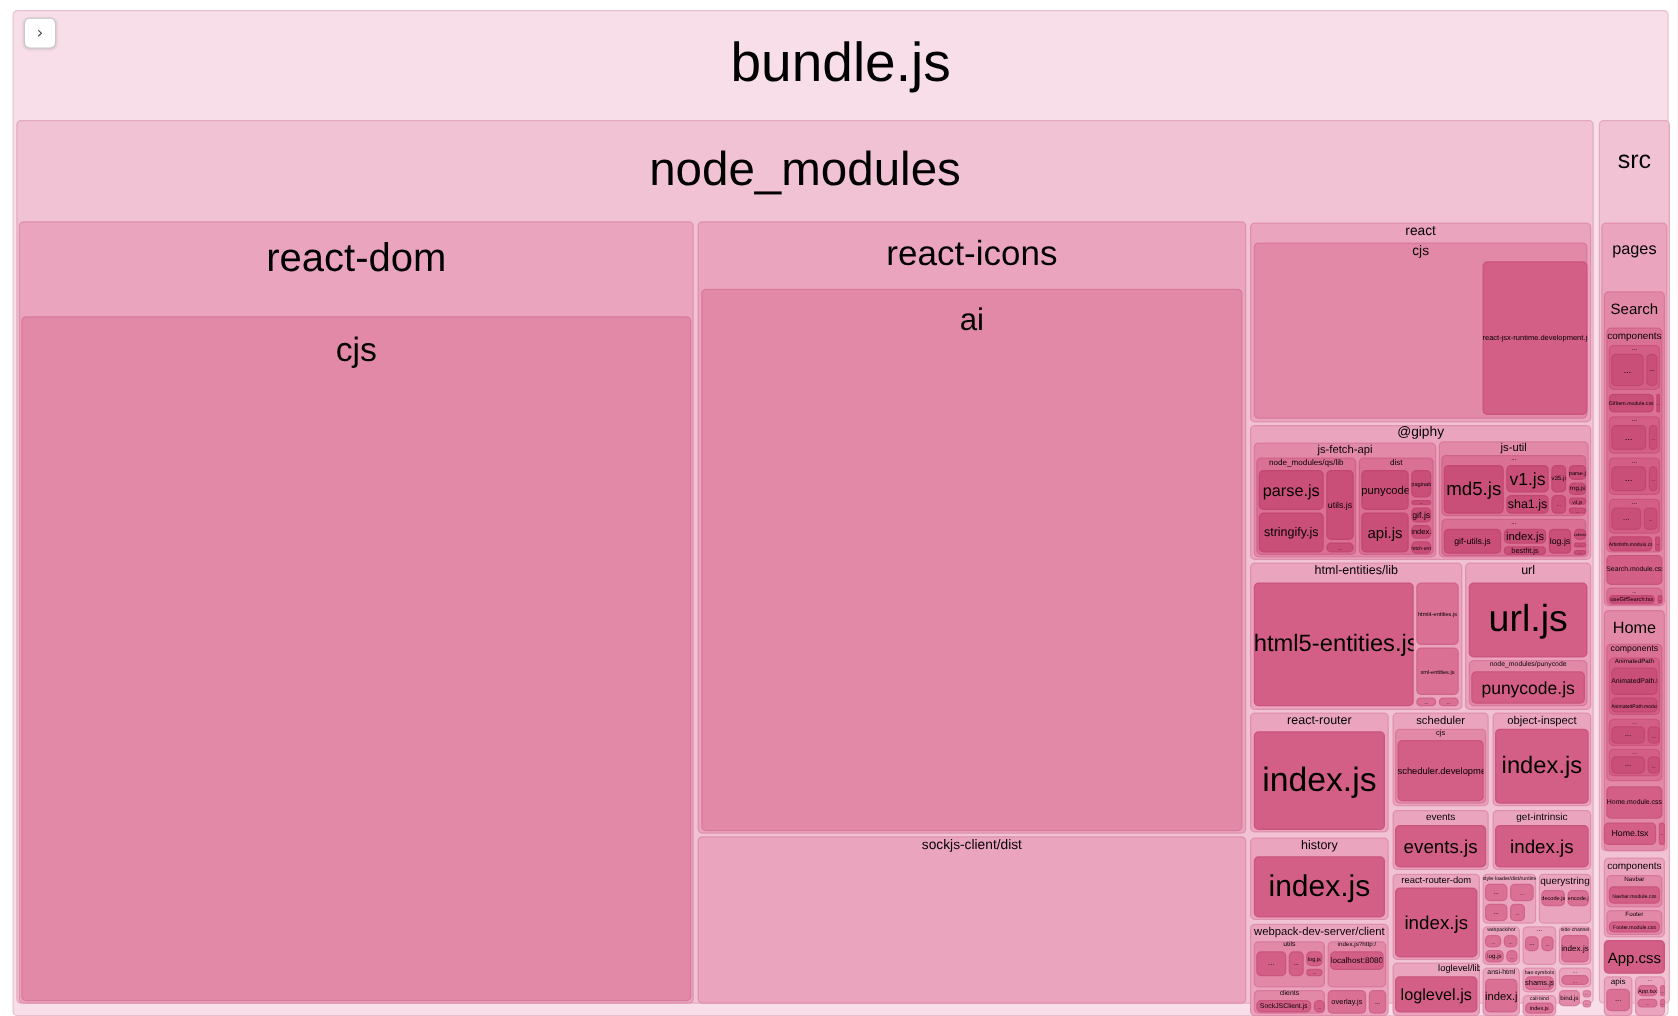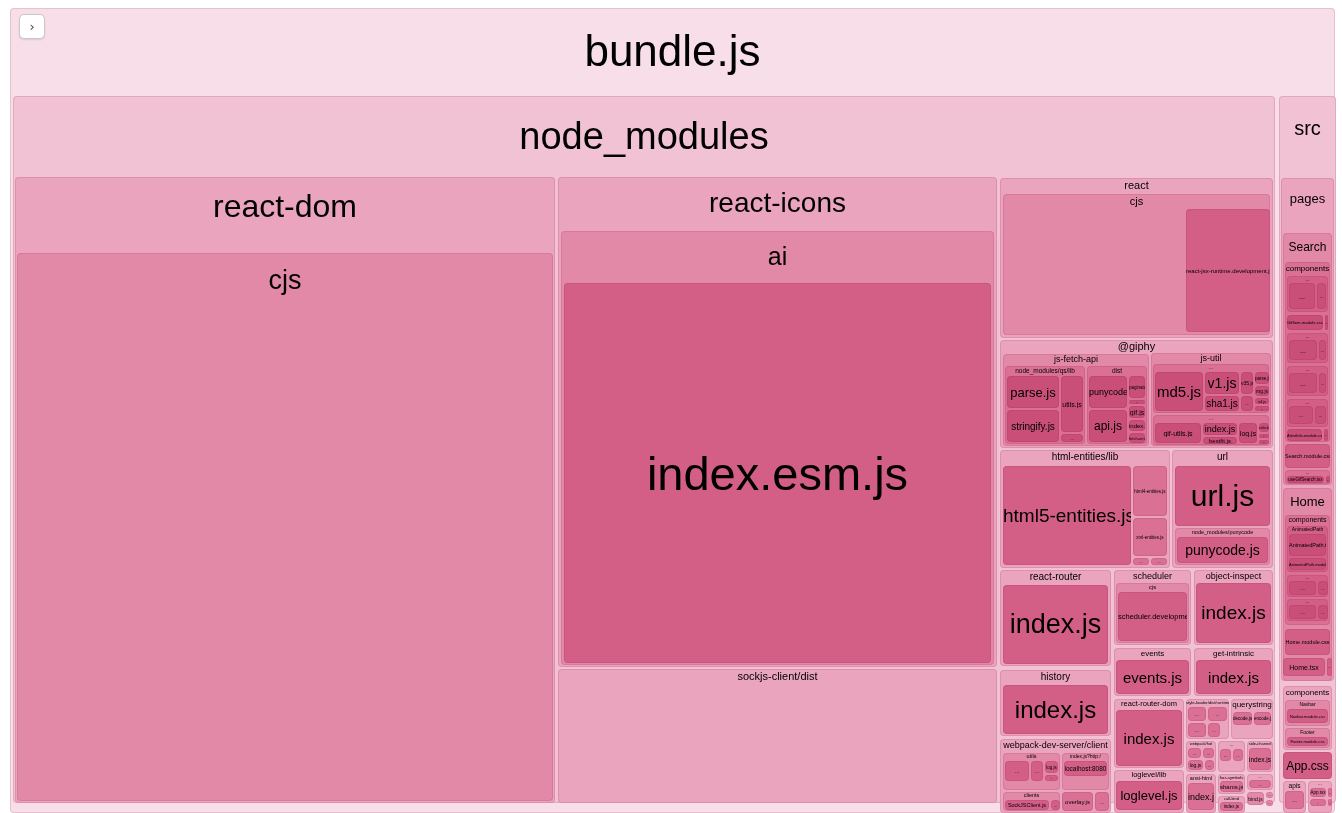--- a/index.html
+++ b/index.html
@@ -31,23 +31,20 @@
     </div>
     <div class="node group" style="left: 17px; top: 253px; width: 536px; height: 548px; background: rgb(227, 137, 168);">
       <span class="lbl" style="font-size: 27px; line-height: 54px;">cjs</span>
     </div>
     <div class="node group" style="left: 558px; top: 177px; width: 439px; height: 490px; background: rgb(235, 164, 190);">
       <span class="lbl" style="font-size: 28px; line-height: 52px;">react-icons</span>
     </div>
     <div class="node group" style="left: 561px; top: 231px; width: 433px; height: 434px; background: rgb(227, 137, 168);">
       <span class="lbl" style="font-size: 25px; line-height: 50px;">ai</span>
     </div>
-    <div class="node leaf" style="left: 564px; top: 283px; width: 427px; height: 380px; background: rgb(211, 94, 134);">
-      <span class="lbl" style="font-size: 47px;">index.esm.js</span>
-    </div>
     <div class="node group" style="left: 558px; top: 669px; width: 439px; height: 134px; background: rgb(235, 164, 190);">
       <span class="lbl" style="font-size: 11px; line-height: 15px;">sockjs-client/dist</span>
     </div>
     <div class="node group" style="left: 1000px; top: 178px; width: 273px; height: 160px; background: rgb(235, 164, 190);">
       <span class="lbl" style="font-size: 11px; line-height: 15px;">react</span>
     </div>
     <div class="node group" style="left: 1003px; top: 194px; width: 267px; height: 141px; background: rgb(227, 137, 168);">
       <span class="lbl" style="font-size: 11px; line-height: 14px;">cjs</span>
     </div>
     <div class="node leaf" style="left: 1186px; top: 209px; width: 84px; height: 123px; background: rgb(211, 94, 134);">
@@ -287,21 +284,21 @@
     <div class="node leaf" style="left: 1064px; top: 761px; width: 43px; height: 15px; background: rgb(211, 94, 134);">
       <span class="lbl" style="font-size: 6.5px;">localhost:8080</span>
     </div>
     <div class="node leaf" style="left: 1062px; top: 792px; width: 31px; height: 19px; background: rgb(219, 112, 149);">
       <span class="lbl" style="font-size: 6px;">overlay.js</span>
     </div>
     <div class="node leaf" style="left: 1095px; top: 792px; width: 14px; height: 19px; background: rgb(219, 112, 149);">
       <span class="lbl" style="font-size: 5px;">...</span>
     </div>
     <div class="node group" style="left: 1114px; top: 770px; width: 70px; height: 43px; background: rgb(235, 164, 190);">
-      <span class="lbl" style="font-size: 7.5px; line-height: 10px;">loglevel/lib</span>
+      <span class="lbl" style="font-size: 7.5px; line-height: 10px; padding-left: 19px;">loglevel/lib</span>
     </div>
     <div class="node leaf" style="left: 1116px; top: 781px; width: 66px; height: 29px; background: rgb(211, 94, 134);">
       <span class="lbl" style="font-size: 13px;">loglevel.js</span>
     </div>
     <div class="node group" style="left: 1186px; top: 741px; width: 30px; height: 31px; background: rgb(235, 164, 190);">
       <span class="lbl" style="font-size: 4px; line-height: 6px;">webpack/hot</span>
     </div>
     <div class="node leaf" style="left: 1188px; top: 748px; width: 13px; height: 10px; background: rgb(219, 112, 149);">
       <span class="lbl" style="font-size: 4px;">...</span>
     </div>

